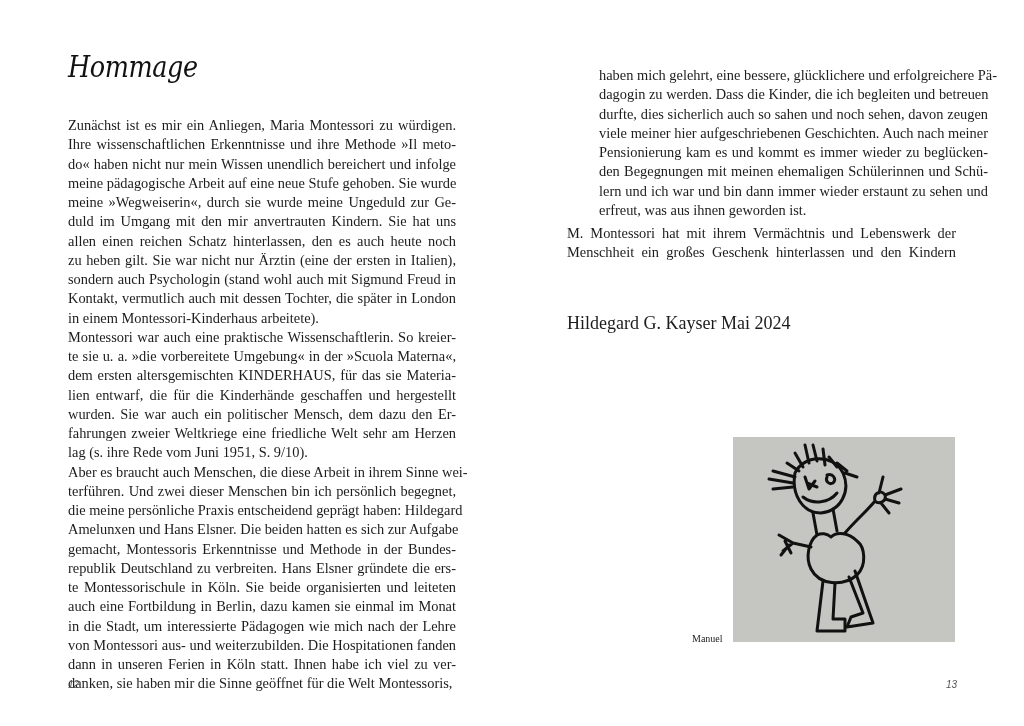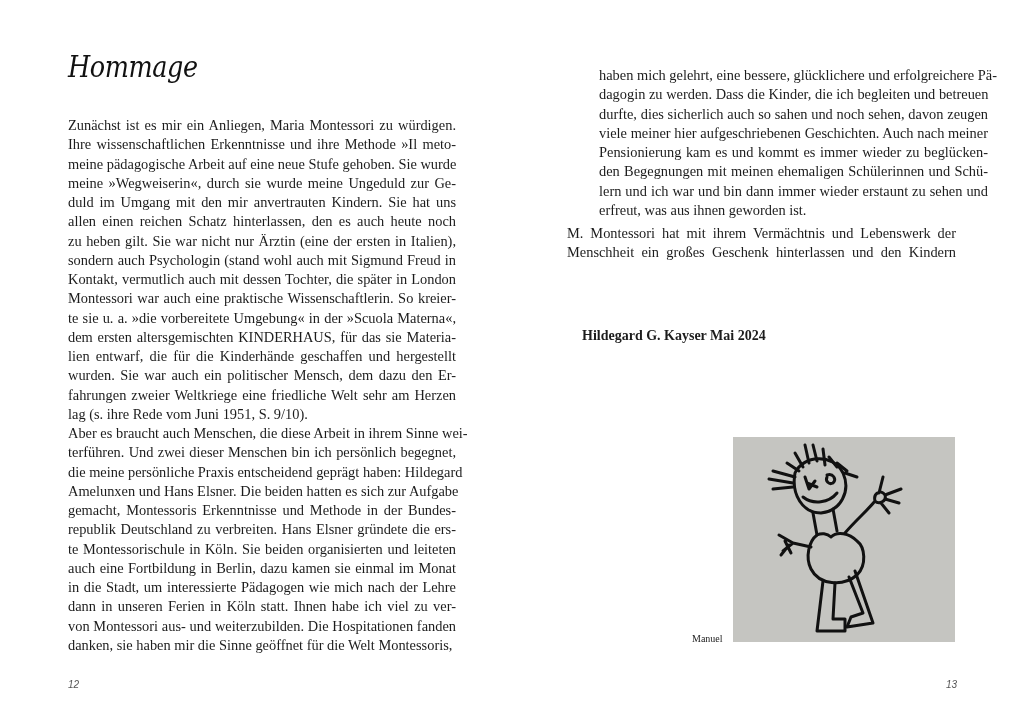--- a/index.html
+++ b/index.html
@@ -11,63 +11,65 @@
   .title { position: absolute; left: 68px; top: 50px; margin: 0;
            font-family: "DejaVu Serif", serif; font-style: italic; font-weight: normal;
            font-size: 29px; letter-spacing: -0.5px; color: #111; transform: scaleX(0.88); transform-origin: left; }
   .body-text { position: absolute; margin: 0; font-size: 14.4px; line-height: 19.25px;
                text-align: justify; color: #1c1c1c; }
   .body-text .ln { display: block; text-align: justify; text-align-last: justify; white-space: nowrap; }
   .body-text .ln.last { text-align-last: left; }
   .left-body { left: 68px; top: 116px; width: 388px; }
   .right-body { left: 567px; top: 66px; width: 389px; margin-left: 32px; }
   .right-para2 { left: 567px; top: 224px; width: 389px; }
-  .signature { position: absolute; left: 567px; top: 313px; font-size: 14px; margin: 15px; color: #1c1c1c; font-weight: bold; }
+  .signature { position: absolute; left: 567px; top: 313px; font-size: 18px; margin: 0; color: #1c1c1c; }
   .drawing-frame { position: absolute; left: 733px; top: 437px; width: 222px; height: 205px;
                    background: #c5c5c1; }
   .drawing-frame svg { width: 100%; height: 100%; display: block; }
   .caption { position: absolute; left: 692px; top: 633px; font-size: 10px; color: #222; }
   .page-num { position: absolute; top: 679px; font-family: Liberation Sans, sans-serif; font-style: italic;
               font-size: 10px; color: #555; }
   .pn-left { left: 68px; }
   .pn-right { left: 946px; }
 </style>
 </head>
 <body>
 
 <div class="page page-left">
   <h1 class="title">Hommage</h1>
   <div class="body-text left-body" id="left-body">
       <span class="ln">Zunächst ist es mir ein Anliegen, Maria Montessori zu würdigen.</span>
       <span class="ln">Ihre wissenschaftlichen Erkenntnisse und ihre Methode »Il meto-</span>
+      <span class="ln">do« haben nicht nur mein Wissen unendlich bereichert und infolge</span>
       <span class="ln">meine pädagogische Arbeit auf eine neue Stufe gehoben. Sie wurde</span>
       <span class="ln">meine »Wegweiserin«, durch sie wurde meine Ungeduld zur Ge-</span>
       <span class="ln">duld im Umgang mit den mir anvertrauten Kindern. Sie hat uns</span>
       <span class="ln">allen einen reichen Schatz hinterlassen, den es auch heute noch</span>
       <span class="ln">zu heben gilt. Sie war nicht nur Ärztin (eine der ersten in Italien),</span>
       <span class="ln">sondern auch Psychologin (stand wohl auch mit Sigmund Freud in</span>
       <span class="ln">Kontakt, vermutlich auch mit dessen Tochter, die später in London</span>
+      <span class="ln last">in einem Montessori-Kinderhaus arbeitete).</span>
       <span class="ln">Montessori war auch eine praktische Wissenschaftlerin. So kreier-</span>
       <span class="ln">te sie u. a. »die vorbereitete Umgebung« in der »Scuola Materna«,</span>
       <span class="ln">dem ersten altersgemischten KINDERHAUS, für das sie Materia-</span>
       <span class="ln">lien entwarf, die für die Kinderhände geschaffen und hergestellt</span>
       <span class="ln">wurden. Sie war auch ein politischer Mensch, dem dazu den Er-</span>
       <span class="ln">fahrungen zweier Weltkriege eine friedliche Welt sehr am Herzen</span>
       <span class="ln last">lag (s. ihre Rede vom Juni 1951, S. 9/10).</span>
       <span class="ln">Aber es braucht auch Menschen, die diese Arbeit in ihrem Sinne wei-</span>
       <span class="ln">terführen. Und zwei dieser Menschen bin ich persönlich begegnet,</span>
       <span class="ln">die meine persönliche Praxis entscheidend geprägt haben: Hildegard</span>
       <span class="ln">Amelunxen und Hans Elsner. Die beiden hatten es sich zur Aufgabe</span>
       <span class="ln">gemacht, Montessoris Erkenntnisse und Methode in der Bundes-</span>
       <span class="ln">republik Deutschland zu verbreiten. Hans Elsner gründete die ers-</span>
-      <span class="ln">te Montessorischule in Köln. Sie beiden organisierten und leiteten</span>
+      <span class="ln">te Montessorischule in Köln. Sie beide organisierten und leiteten</span>
       <span class="ln">auch eine Fortbildung in Berlin, dazu kamen sie einmal im Monat</span>
       <span class="ln">in die Stadt, um interessierte Pädagogen wie mich nach der Lehre</span>
+      <span class="ln">von Montessori aus- und weiterzubilden. Die Hospitationen fanden</span>
       <span class="ln">dann in unseren Ferien in Köln statt. Ihnen habe ich viel zu ver-</span>
-      <span class="ln">von Montessori aus- und weiterzubilden. Die Hospitationen fanden</span>
       <span class="ln last">danken, sie haben mir die Sinne geöffnet für die Welt Montessoris,</span>
     </div>
   <div class="page-num pn-left">12</div>
 </div>
 
 <div class="page page-right"></div>
 <div class="body-text right-body" id="right-body">
     <span class="ln">haben mich gelehrt, eine bessere, glücklichere und erfolgreichere Pä-</span>
     <span class="ln">dagogin zu werden. Dass die Kinder, die ich begleiten und betreuen</span>
     <span class="ln">durfte, dies sicherlich auch so sahen und noch sehen, davon zeugen</span>

